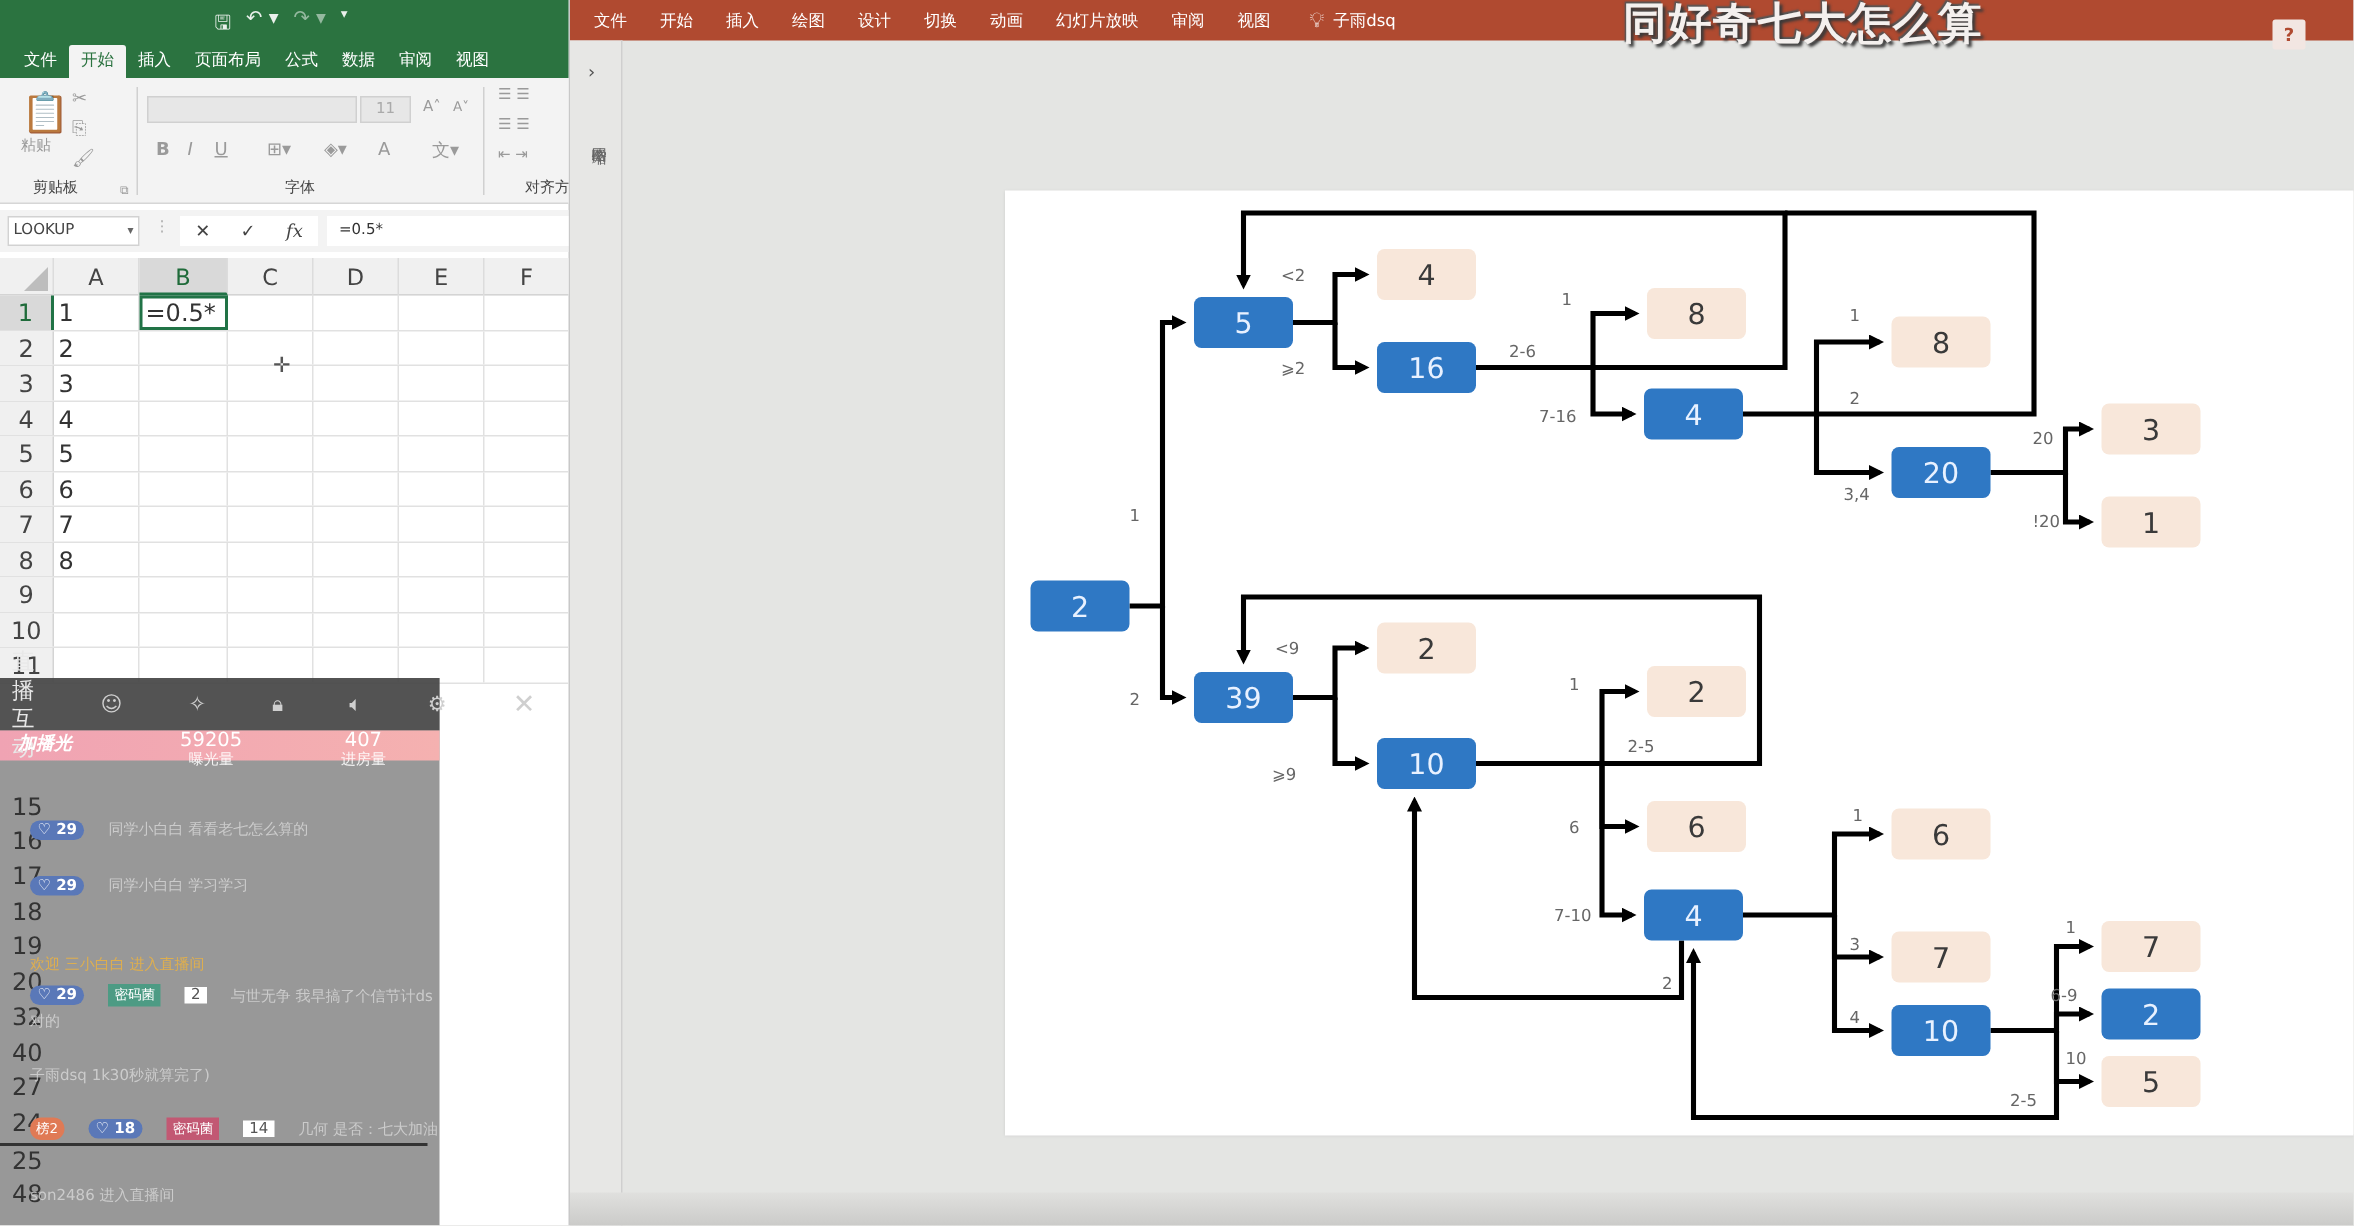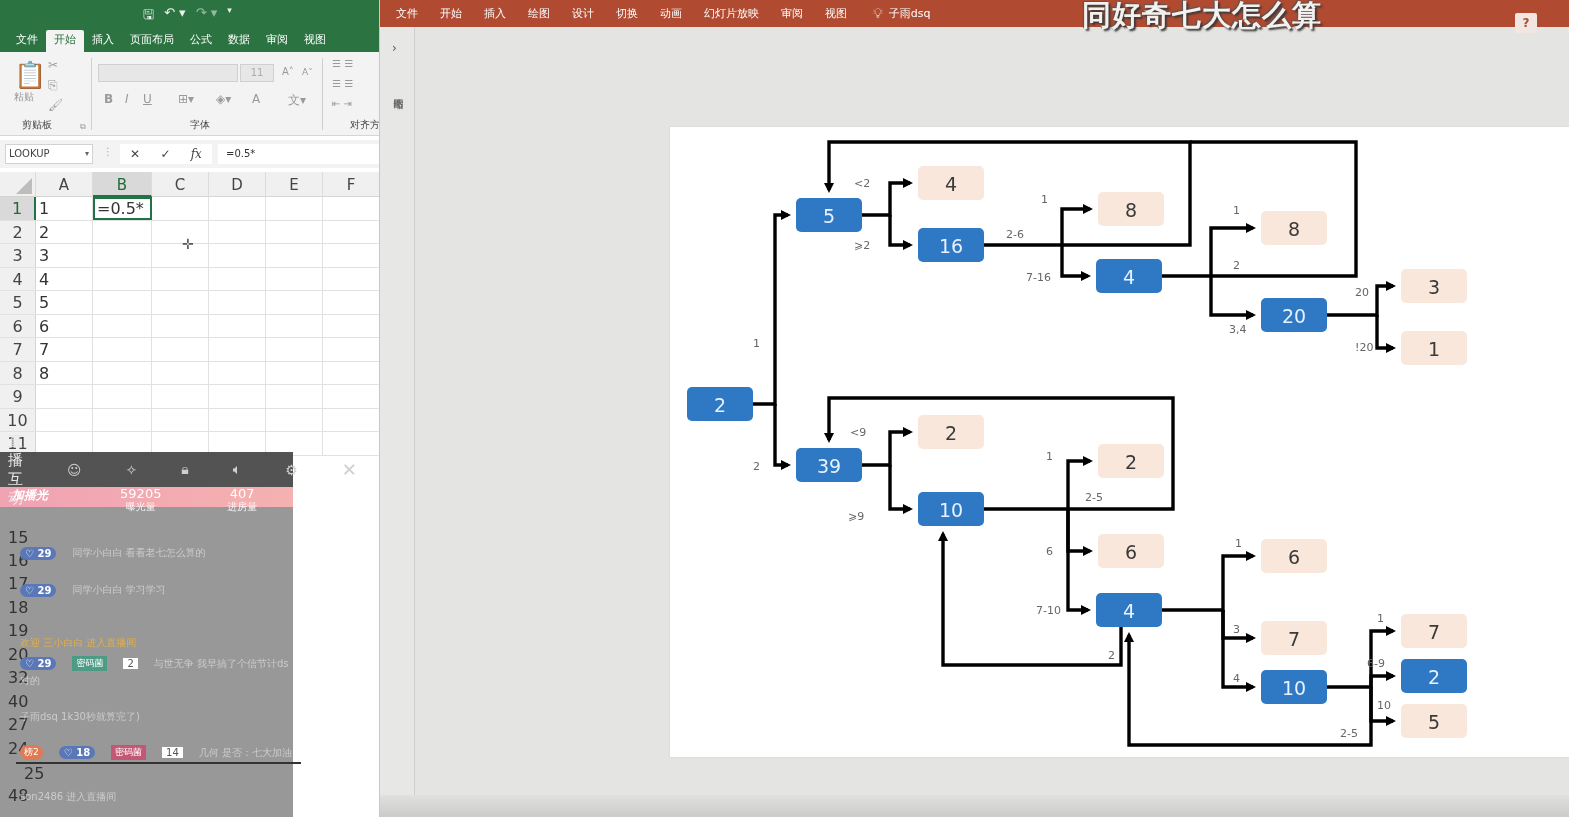--- a/index.html
+++ b/index.html
@@ -281,21 +281,21 @@
     <span class="row-num-ov" style="top:76px">15</span>
     <span class="row-num-ov" style="top:99px">16</span>
     <span class="row-num-ov" style="top:122px">17</span>
     <span class="row-num-ov" style="top:146px">18</span>
     <span class="row-num-ov" style="top:169px">19</span>
     <span class="row-num-ov" style="top:193px">20</span>
     <span class="row-num-ov" style="top:216px">32</span>
     <span class="row-num-ov" style="top:240px">40</span>
     <span class="row-num-ov" style="top:263px">27</span>
     <span class="row-num-ov" style="top:287px">24</span>
-    <span class="row-num-ov" style="top:310px;border-top:2px solid #333;width:285px;left:16px;padding-left:8px">25</span>
+    <span class="row-num-ov" style="top:310px;border-top:2px solid #333;width:285px;left:0;padding-left:8px">25</span>
     <span class="row-num-ov" style="top:334px">48</span>
 
     <div class="chat-msg" style="top:94px">
       <span class="badge-fan">♡ <span>29</span></span>
       <span>同学小白白 看看老七怎么算的</span>
     </div>
     <div class="chat-msg" style="top:131px">
       <span class="badge-fan">♡ <span>29</span></span>
       <span>同学小白白 学习学习</span>
     </div>

